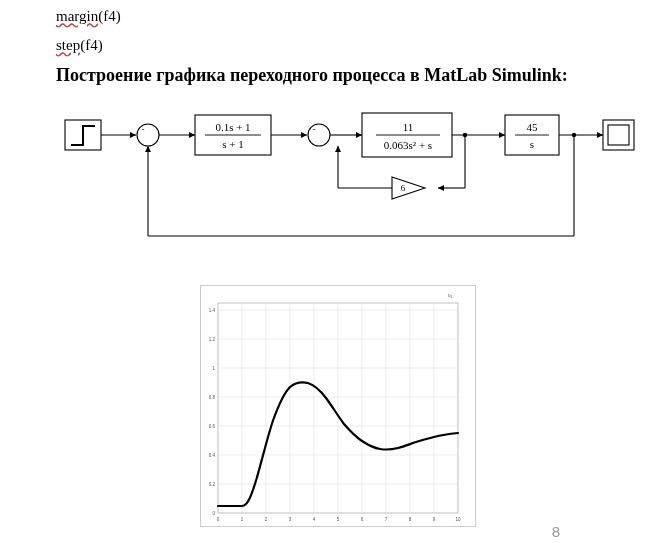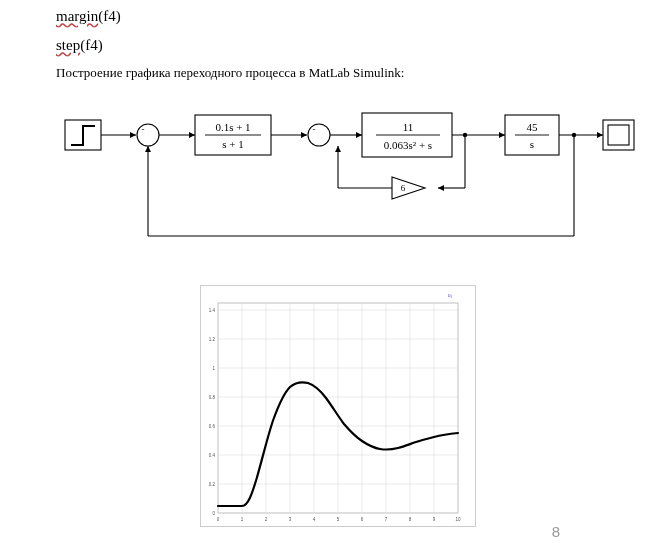--- a/index.html
+++ b/index.html
@@ -36,22 +36,22 @@
   }
   #code1 { top: 8px; }
   #code2 { top: 37px; }
 
   
   .heading {
     position: absolute;
     left: 56px;
     top: 65px;
     font-family: "Liberation Serif", serif;
-    font-size: 13px;
-    font-weight: normal;
+    font-size: 18px;
+    font-weight: bold;
     white-space: nowrap;
   }
 
   
   .diagram {
     position: absolute;
     left: 40px;
     top: 105px;
     width: 600px;
     height: 170px;

